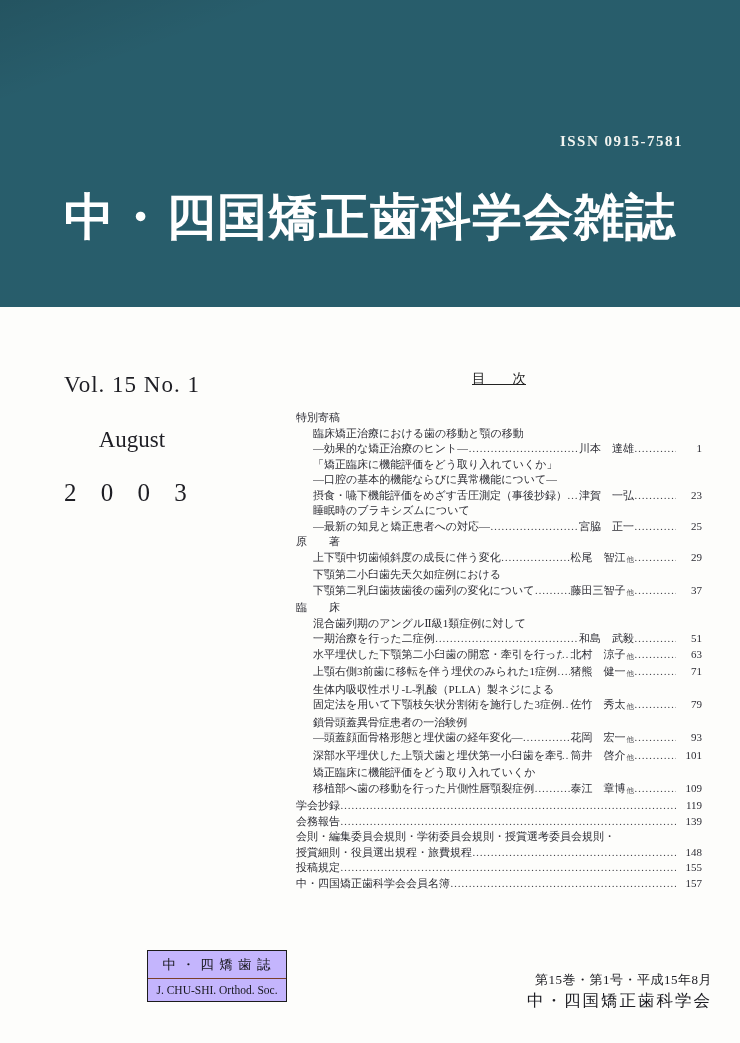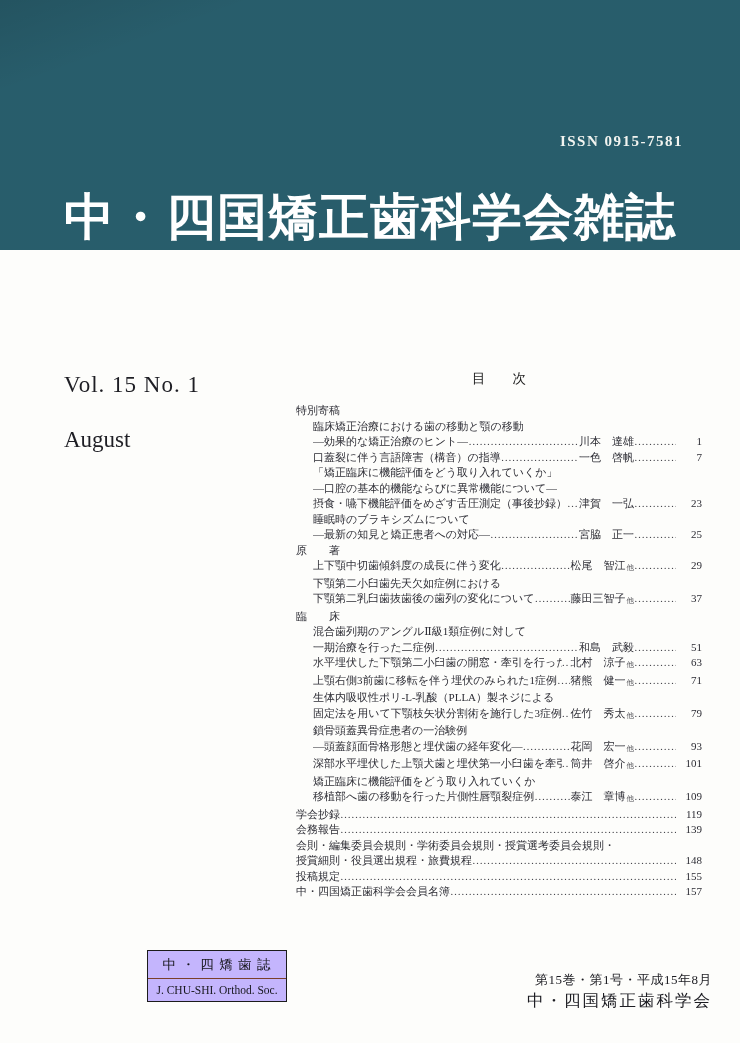--- a/index.html
+++ b/index.html
@@ -12,21 +12,21 @@
     position:relative;
     width:740px;height:1043px;
     margin:0 auto;
     background:#fdfdfb;
     overflow:hidden;
     font-family:"Liberation Serif","DejaVu Serif",serif;
     color:var(--ink);
   }
   
   .band{
-    position:absolute;left:0;top:0;width:740px;height:250px;
+    position:absolute;left:0;top:0;width:740px;height:307px;
     background:var(--band);
     background-image:linear-gradient(160deg, rgba(0,0,0,.10) 0%, rgba(0,0,0,0) 18%),
                      linear-gradient(0deg, rgba(0,0,0,.05), rgba(0,0,0,.05));
   }
   .issn{
     position:absolute;top:133px;right:57px;
     color:#f2f4f0;font-size:15px;letter-spacing:1.5px;font-weight:bold;
   }
   .title-jp{
     position:absolute;left:0;top:186px;width:740px;margin:0;
@@ -34,27 +34,27 @@
     font-size:50px;font-weight:bold;letter-spacing:1px;line-height:1.25;
   }
   .title-en{
     position:absolute;left:0;top:318px;width:740px;
     text-align:center;color:#eef2f0;
     font-size:21px;letter-spacing:1px;white-space:nowrap;
   }
   
   .issue-info{position:absolute;left:64px;top:372px;color:#1e1e24;}
   .vol{font-size:23px;letter-spacing:1px;}
-  .month{font-size:23px;margin-top:29px;}
+  .month{font-size:23px;margin-top:29px;text-align:center;}
   .year{font-size:25px;letter-spacing:9px;margin-top:26px;}
   
   .toc{position:absolute;left:296px;top:370px;width:406px;}
   .toc-heading{
     text-align:center;font-size:13.5px;color:#222;
-    margin-bottom:15px;white-space:pre;
+    margin-bottom:22px;white-space:pre;text-decoration:underline;
   }
   .toc-line{
     display:flex;align-items:baseline;
     font-size:11px;line-height:15.5px;white-space:nowrap;
   }
   .toc-line.lv1{padding-left:17px;}
   .tt{flex:0 1 auto;overflow:hidden;white-space:pre;}
   .leader{
     flex:1 1 8px;min-width:8px;overflow:hidden;white-space:nowrap;
     color:#3a3a42;
@@ -82,44 +82,38 @@
 <div class="page">
 
   <header class="band">
     <div class="issn">ISSN  0915-7581</div>
     <h1 class="title-jp">中・四国矯正歯科学会雑誌</h1>
   </header>
 
   <div class="issue-info">
     <div class="vol">Vol. 15  No. 1</div>
     <div class="month">August</div>
+    <div class="year">2 0 0 3</div>
   </div>
 
   <section class="toc">
     <div class="toc-heading">目　　次</div>
     <div class="toc-list" id="toc-list">
         <div class="toc-line lv0">
           <span class="tt">特別寄稿</span>
         </div>
         <div class="toc-line lv1">
           <span class="tt">臨床矯正治療における歯の移動と顎の移動</span>
         </div>
         <div class="toc-line lv1">
           <span class="tt">―効果的な矯正治療のヒント―</span>
           <span class="leader"></span>
           <span class="author">川本　達雄</span>
           <span class="leader l2"></span>
           <span class="pg">1</span>
-        </div>
-        <div class="toc-line lv1">
-          <span class="tt">口蓋裂に伴う言語障害（構音）の指導</span>
-          <span class="leader"></span>
-          <span class="author">一色　啓帆</span>
-          <span class="leader l2"></span>
-          <span class="pg">7</span>
         </div>
         <div class="toc-line lv1">
           <span class="tt">「矯正臨床に機能評価をどう取り入れていくか」</span>
         </div>
         <div class="toc-line lv1">
           <span class="tt">―口腔の基本的機能ならびに異常機能について―</span>
         </div>
         <div class="toc-line lv1">
           <span class="tt">摂食・嚥下機能評価をめざす舌圧測定（事後抄録）</span>
           <span class="leader"></span>

